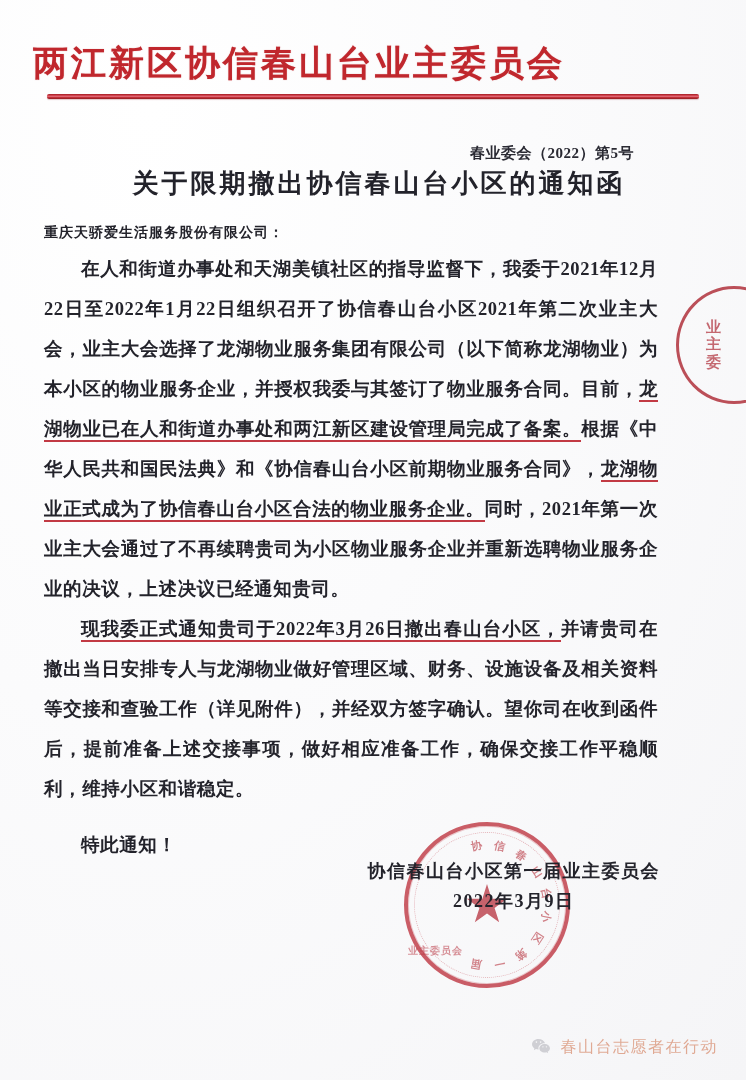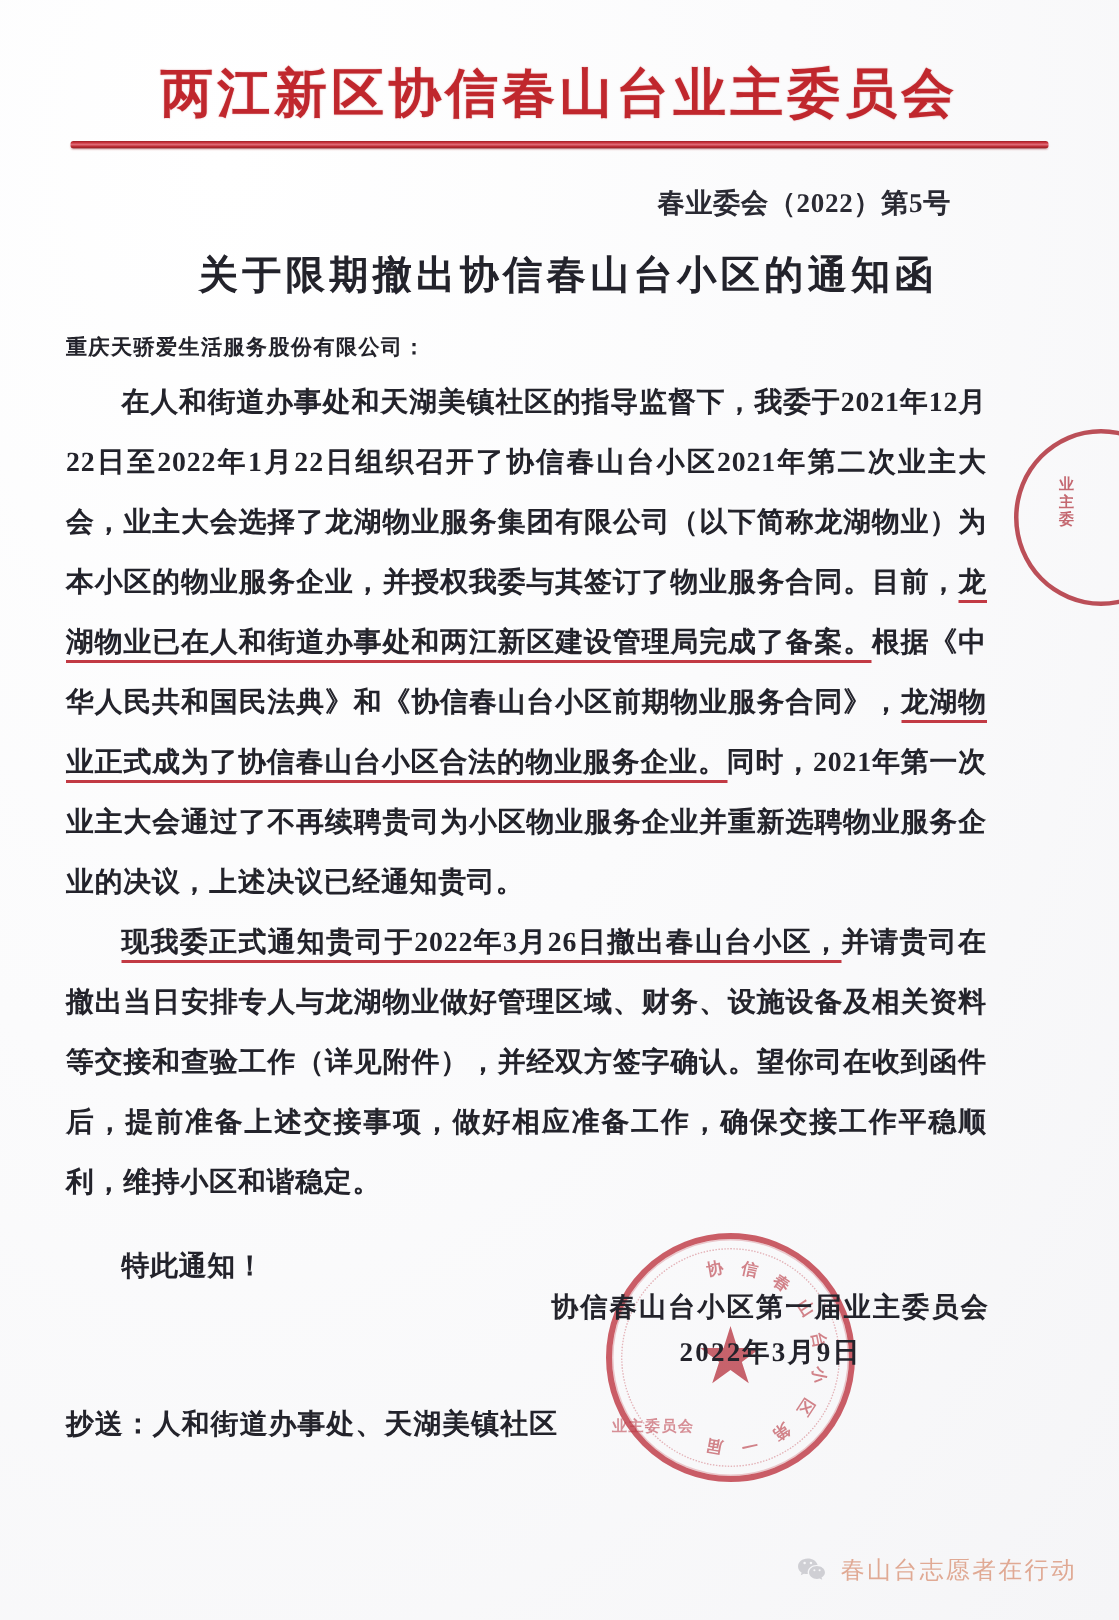--- a/index.html
+++ b/index.html
@@ -24,21 +24,21 @@
     background:
       radial-gradient(ellipse at 20% 10%, #ffffff 0%, #fbfbfc 45%, #f5f5f7 100%);
     pointer-events: none;
   }
 
   
   .masthead {
     position: absolute;
     left: 0; right: 0;
     top: 44px;
-    text-align: center;
+    padding-left: 33px;
   }
   .masthead-title {
     font-family: "Liberation Sans", "DejaVu Sans", sans-serif;
     font-size: 35px;
     font-weight: bold;
     letter-spacing: 3px;
     color: #c0272d;
     text-shadow: 0 0 1px rgba(192,39,45,0.5);
     line-height: 1.1;
     white-space: nowrap;
@@ -56,22 +56,22 @@
         #c03038 70%,
         #8e1a20 100%);
     border-radius: 2px;
     box-shadow: 0 1px 1px rgba(150,30,40,0.25);
   }
 
   
   .docnum {
     position: absolute;
     right: 112px;
-    top: 123px;
-    font-size: 18px;
+    top: 144px;
+    font-size: 15px;
     font-weight: bold;
     color: #2a2a33;
     letter-spacing: 0.5px;
     white-space: nowrap;
   }
 
   
   .doc-title {
     position: absolute;
     left: 0; right: 0;
@@ -221,21 +221,21 @@
     border-radius: 50%;
     border: 3px solid rgba(168,26,38,0.85);
     opacity: 0.9;
     z-index: 1;
   }
   .seal-edge-text {
     position: absolute;
     left: 706px;
     top: 318px;
     font-family: "Liberation Sans", "DejaVu Sans", sans-serif;
-    font-size: 10px;
+    font-size: 15px;
     font-weight: bold;
     color: rgba(168,26,38,0.65);
     line-height: 1.15;
     letter-spacing: 0;
     width: 16px;
     z-index: 1;
   }
 
   
   .cc-line {
@@ -317,21 +317,20 @@
   </div>
 
   <div class="signature">
     <div class="sign-org">协信春山台小区第一届业主委员会</div>
     <div class="sign-date">2022年3月9日</div>
   </div>
 
   <div class="seal-edge"></div>
   <div class="seal-edge-text">业主委</div>
 
-  <div class="cc-line">抄送：人和街道办事处、天湖美镇社区</div>
 
   <div class="watermark">
     <svg class="wechat-icon" viewBox="0 0 24 24">
       <path fill="#9a9aa3" d="M9.2 3.2C5.3 3.2 2.2 5.8 2.2 9c0 1.8 1 3.4 2.6 4.5l-.6 2 2.3-1.2c.8.2 1.6.3 2.4.3h.5c-.1-.4-.2-.8-.2-1.2 0-3 2.9-5.4 6.5-5.4.3 0 .5 0 .8.1C15.8 5.1 12.8 3.2 9.2 3.2zM7 7.5a.9.9 0 1 1 0-1.8.9.9 0 0 1 0 1.8zm4.6 0a.9.9 0 1 1 0-1.8.9.9 0 0 1 0 1.8z"></path>
       <path fill="#9a9aa3" d="M21.8 13.4c0-2.6-2.6-4.7-5.8-4.7s-5.8 2.1-5.8 4.7 2.6 4.7 5.8 4.7c.7 0 1.3-.1 1.9-.3l1.9 1-.5-1.7c1.5-.9 2.5-2.2 2.5-3.7zm-7.7-.8a.75.75 0 1 1 0-1.5.75.75 0 0 1 0 1.5zm3.8 0a.75.75 0 1 1 0-1.5.75.75 0 0 1 0 1.5z"></path>
     </svg>
     <span class="watermark-text">春山台志愿者在行动</span>
   </div>
 </div>
 

